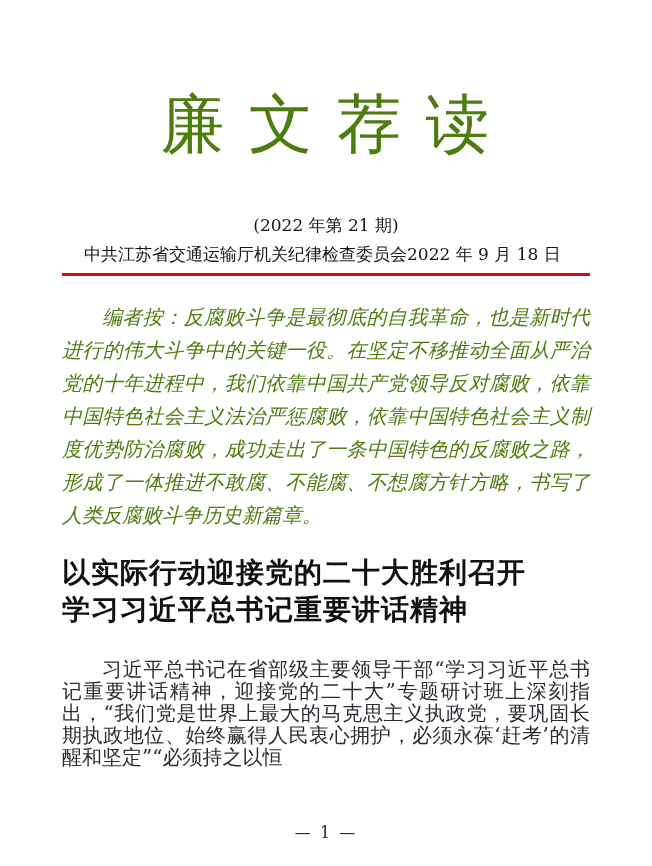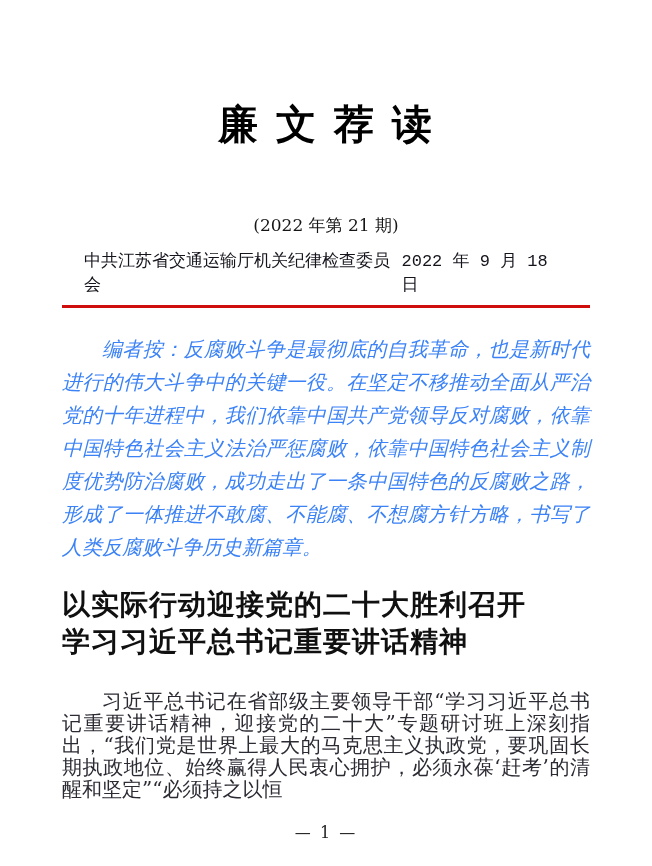--- a/index.html
+++ b/index.html
@@ -16,59 +16,58 @@
     overflow: hidden;
     font-family: "DejaVu Serif", "Liberation Serif", serif;
     color: #1f1f1f;
   }
   .content {
     padding: 0 62px;
   }
   .masthead {
     margin-top: 84px;
     text-align: center;
-    font-size: 40px;
+    font-size: 64px;
     line-height: 80px;
-    font-weight: bold;
-    color: #000000;
+    font-weight: normal;
+    color: #4d7c0f;
     letter-spacing: 2px;
     white-space: nowrap;
   }
   .issue-line {
     margin-top: 50px;
     text-align: center;
     font-size: 17px;
     line-height: 23px;
     color: #161616;
   }
   .pub-row {
-    margin-top: 13px;
+    margin-top: 5px;
     display: flex;
-    justify-content: center;
+    justify-content: flex-start;
     align-items: baseline;
     font-size: 17px;
     line-height: 24px;
     color: #14141c;
     padding-left: 22px;
     padding-right: 18px;
-    font-family: Liberation Mono, monospace;
   }
   .red-rule {
     margin-top: 7px;
     height: 3px;
     background: #cf0d0d;
     border: none;
   }
   .editor-note {
     margin: 25px 0 0 0;
     font-size: 20px;
     line-height: 33px;
     text-align: justify;
     text-indent: 2em;
-    color: #3b82f6;
+    color: #4d7c0f;
     font-style: italic;
   }
   .article-title {
     margin-top: 22px;
     text-align: left;
     font-size: 28px;
     line-height: 37px;
     font-weight: bold;
     color: #101010;
     letter-spacing: 1px;

